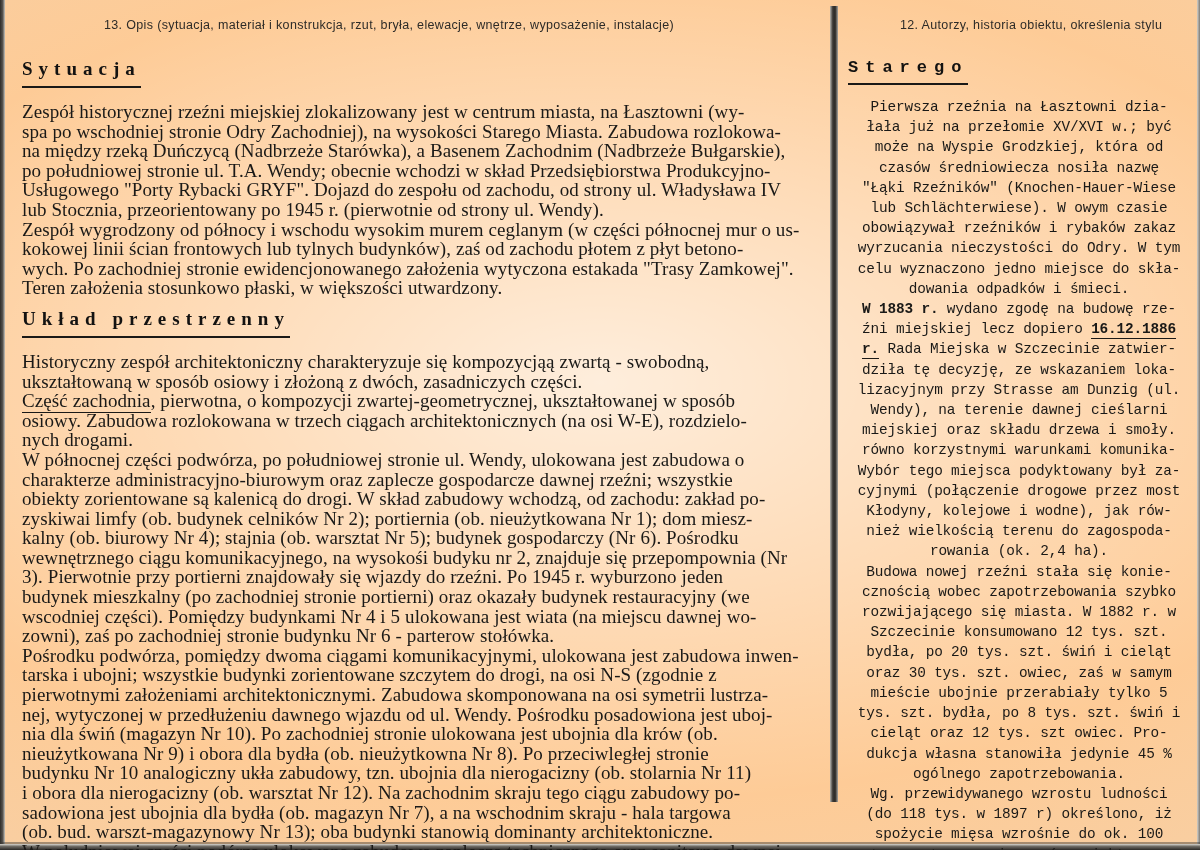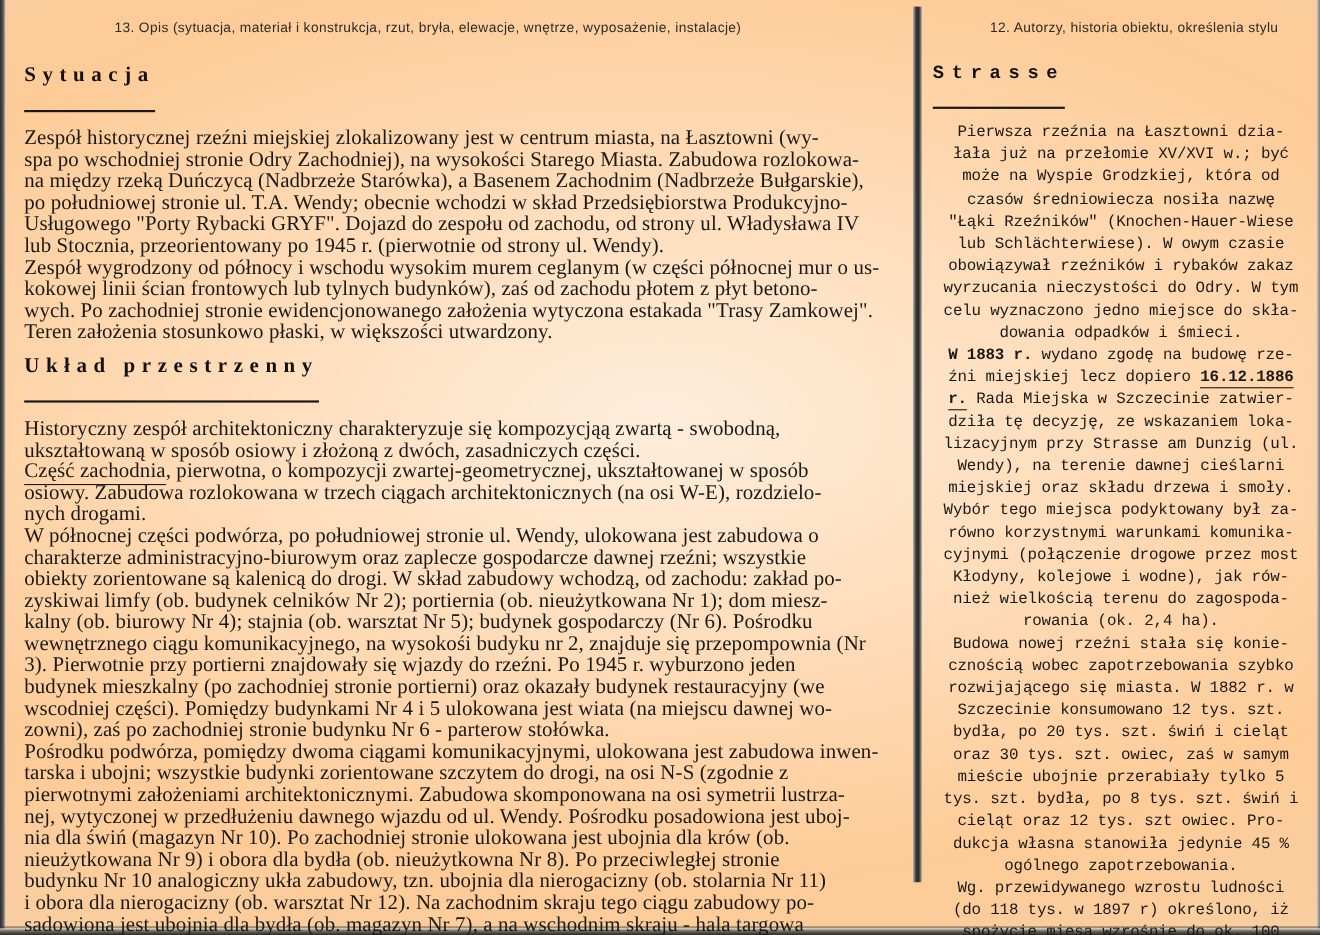--- a/index.html
+++ b/index.html
@@ -88,21 +88,21 @@
   }
 
   
   .section-heading {
     font-family: "Liberation Serif", serif;
     font-weight: bold;
     font-size: 19px;
     letter-spacing: 6px;
     display: inline-block;
     border-bottom: 2.5px solid #1a1917;
-    padding-bottom: 20px;
+    padding-bottom: 6px;
     margin: 0;
     color: #131211;
   }
   #column-right .section-heading {
     font-family: "Liberation Mono", monospace;
     font-size: 17px;
     letter-spacing: 7px;
   }
 
   
@@ -200,21 +200,21 @@
       <div class="line">sadowiona jest ubojnia dla bydła (ob. magazyn Nr 7), a na wschodnim skraju - hala targowa</div>
       <div class="line">(ob. bud. warszt-magazynowy Nr 13); oba budynki stanowią dominanty architektoniczne.</div>
       <div class="line">W południowej części podórza ulokowana zabudowa zaplecza technicznego oraz sanitarna dawnej</div>
 
     </div>
 
   </div>
 
   <div class="column" id="column-right">
 
-    <div class="section-heading">Strasse</div>
+    <div class="section-heading">Starego</div>
 
     <div class="body">
       <div class="line">Pierwsza rzeźnia na Łasztowni dzia-</div>
       <div class="line">łała już na przełomie XV/XVI w.; być</div>
       <div class="line">może na Wyspie Grodzkiej, która od</div>
       <div class="line">czasów średniowiecza nosiła nazwę</div>
       <div class="line">"Łąki Rzeźników" (Knochen-Hauer-Wiese</div>
       <div class="line">lub Schlächterwiese). W owym czasie</div>
       <div class="line">obowiązywał rzeźników i rybaków zakaz</div>
       <div class="line">wyrzucania nieczystości do Odry. W tym</div>
@@ -224,22 +224,22 @@
       <div class="line"><b class="heavy">W 1883 r.</b><span> wydano zgodę na budowę rze-</span></div>
 
       <div class="line"><span>źni miejskiej lecz dopiero </span><b class="heavy"><u class="plain">16.12.1886</u></b></div>
 
       <div class="line"><b class="heavy"><u class="plain">r.</u></b><span> Rada Miejska w Szczecinie zatwier-</span></div>
 
       <div class="line">dziła tę decyzję, ze wskazaniem loka-</div>
       <div class="line">lizacyjnym przy Strasse am Dunzig (ul.</div>
       <div class="line">Wendy), na terenie dawnej cieślarni</div>
       <div class="line">miejskiej oraz składu drzewa i smoły.</div>
+      <div class="line">równo korzystnymi warunkami komunika-</div>
       <div class="line">Wybór tego miejsca podyktowany był za-</div>
-      <div class="line">równo korzystnymi warunkami komunika-</div>
       <div class="line">cyjnymi (połączenie drogowe przez most</div>
       <div class="line">Kłodyny, kolejowe i wodne), jak rów-</div>
       <div class="line">nież wielkością terenu do zagospoda-</div>
       <div class="line">rowania (ok. 2,4 ha).</div>
 
       <div class="line">Budowa nowej rzeźni stała się konie-</div>
       <div class="line">cznością wobec zapotrzebowania szybko</div>
       <div class="line">rozwijającego się miasta. W 1882 r. w</div>
       <div class="line">Szczecinie konsumowano 12 tys. szt.</div>
       <div class="line">bydła, po 20 tys. szt. świń i cieląt</div>

